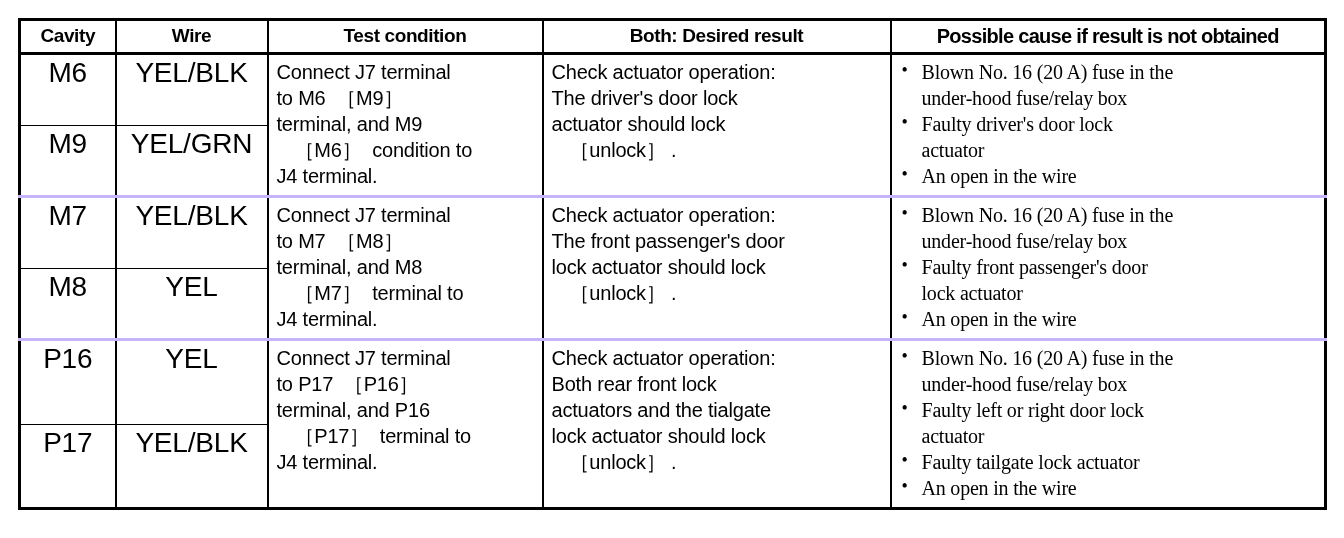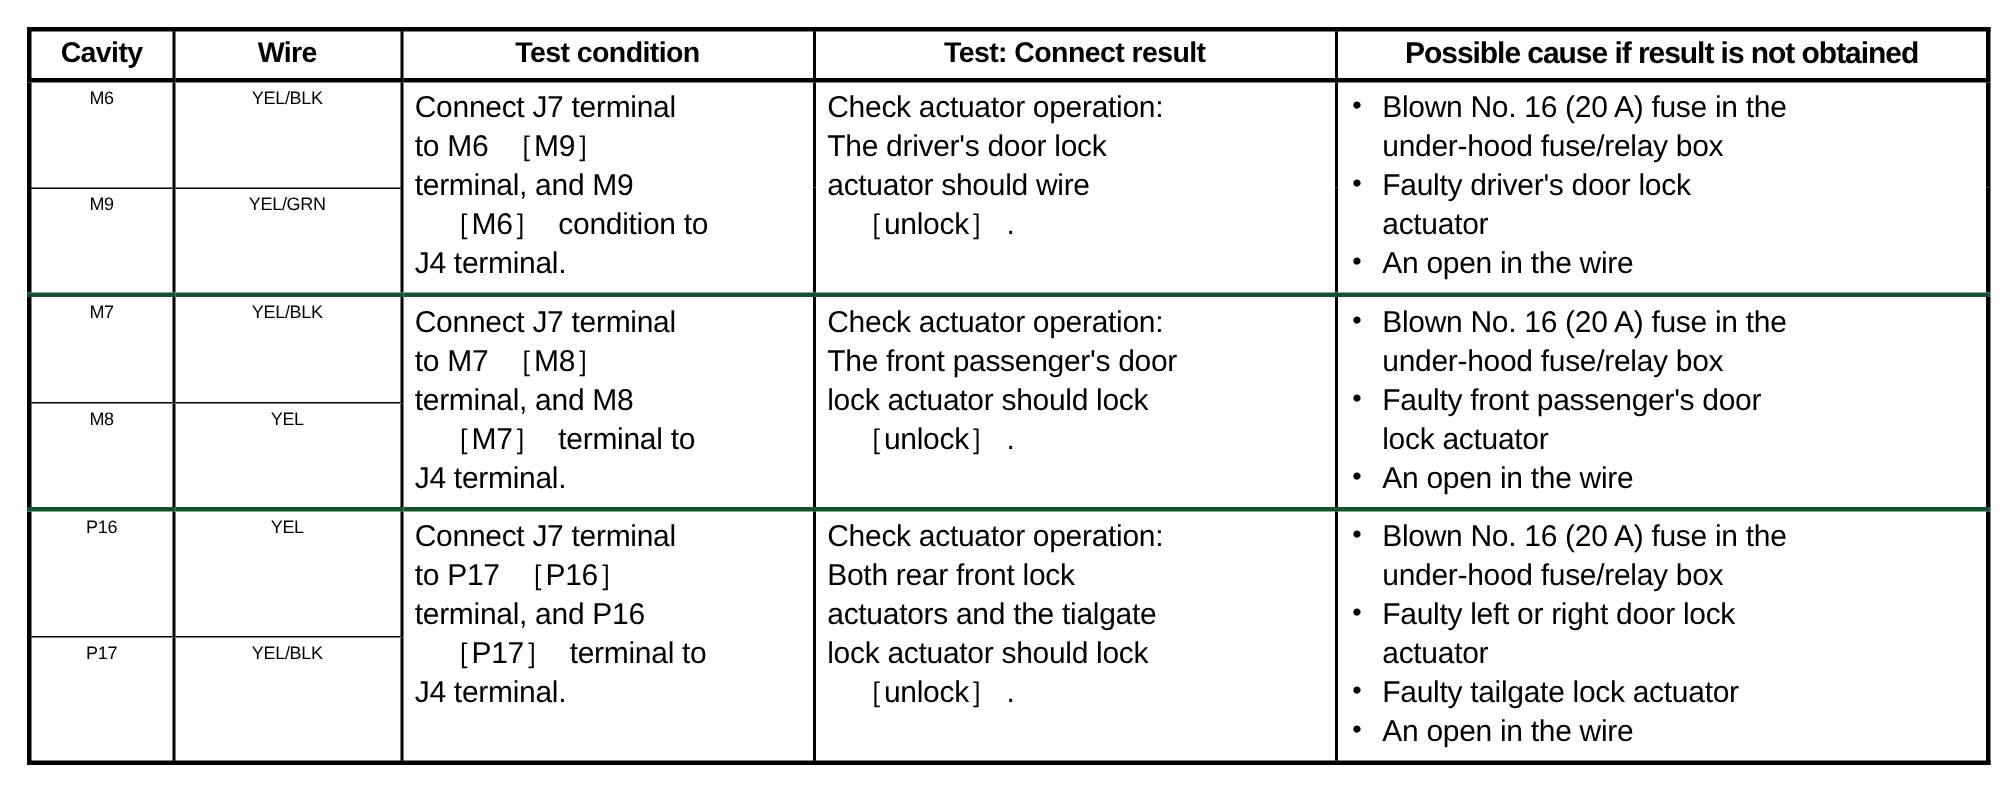--- a/index.html
+++ b/index.html
@@ -53,21 +53,21 @@
     letter-spacing: -0.4px;
     padding: 5px 2px 6px 2px;
     border-bottom: 3px solid #000;
     white-space: nowrap;
   }
   th.h-cause { font-size: 20px; letter-spacing: -0.7px; }
 
   
   td.cw {
     text-align: center;
-    font-size: 12px;
+    font-size: 28px;
     line-height: 1.0;
     padding: 4px 2px 5px 2px;
     letter-spacing: -0.2px;
     white-space: nowrap;
   }
   td.cw-top { border-bottom: 1px solid #000; }
   td.cw-bot { border-top: 1px solid #000; border-bottom: none; }
 
   
   td.cw-bot { vertical-align: top; margin-top: 14px; }
@@ -87,76 +87,77 @@
   td.causes {
     font-size: 20px;
     line-height: 1.30;
     padding: 4px 4px 6px 6px;
     letter-spacing: -0.2px;
   }
   ul.bullets {
     list-style: none;
     margin: 0;
     padding: 0;
+    font-family: Liberation Serif, serif;
   }
   ul.bullets > li {
     position: relative;
     padding-left: 24px;
     margin: 0 0 0 0;
   }
   ul.bullets > li::before {
     content: "\2022";
     position: absolute;
     left: 4px;
     top: -1px;
     font-size: 18px;
     line-height: 1.35;
   }
   ul.bullets > li .ln { display: block; white-space: pre; }
 
   
-  tr.block-start > td { border-top: 3px solid #14532d; }
+  tr.block-start > td { border-top: 3px solid #c4b5fd; }
   thead tr th { border-top: none; }
 </style>
 </head>
 <body>
 
 <div class="page">
   <table class="diag">
     <colgroup>
       <col class="c-cavity">
         <col class="c-wire">
         <col class="c-cond">
         <col class="c-result">
         <col class="c-cause">
     </colgroup>
     <thead>
       <tr>
         <th class="h-cavity">Cavity</th>
         <th class="h-wire">Wire</th>
         <th class="h-cond">Test condition</th>
-        <th class="h-result">Test: Connect result</th>
+        <th class="h-result">Both: Desired result</th>
         <th class="h-cause">Possible cause if result is not obtained</th>
       </tr>
     </thead>
     <tbody id="tbody">
         <tr>
           <td class="cw cw-top">M6</td>
           <td class="cw cw-top">YEL/BLK</td>
           <td class="text" rowspan="2">
             <span class="ln">Connect J7 terminal</span>
             <span class="ln">to M6  ［M9］</span>
             <span class="ln">terminal, and M9</span>
             <span class="ln ind">［M6］  condition to</span>
             <span class="ln">J4 terminal.</span>
           </td>
           <td class="text" rowspan="2">
             <span class="ln">Check actuator operation:</span>
             <span class="ln">The driver's door lock</span>
-            <span class="ln">actuator should wire</span>
+            <span class="ln">actuator should lock</span>
             <span class="ln ind">［unlock］ .</span>
           </td>
           <td class="causes" rowspan="2">
             <ul class="bullets">
               <li>
                 <span class="ln">Blown No. 16 (20 A) fuse in the</span>
                 <span class="ln">under-hood fuse/relay box</span>
               </li>
               <li>
                 <span class="ln">Faulty driver's door lock</span>

